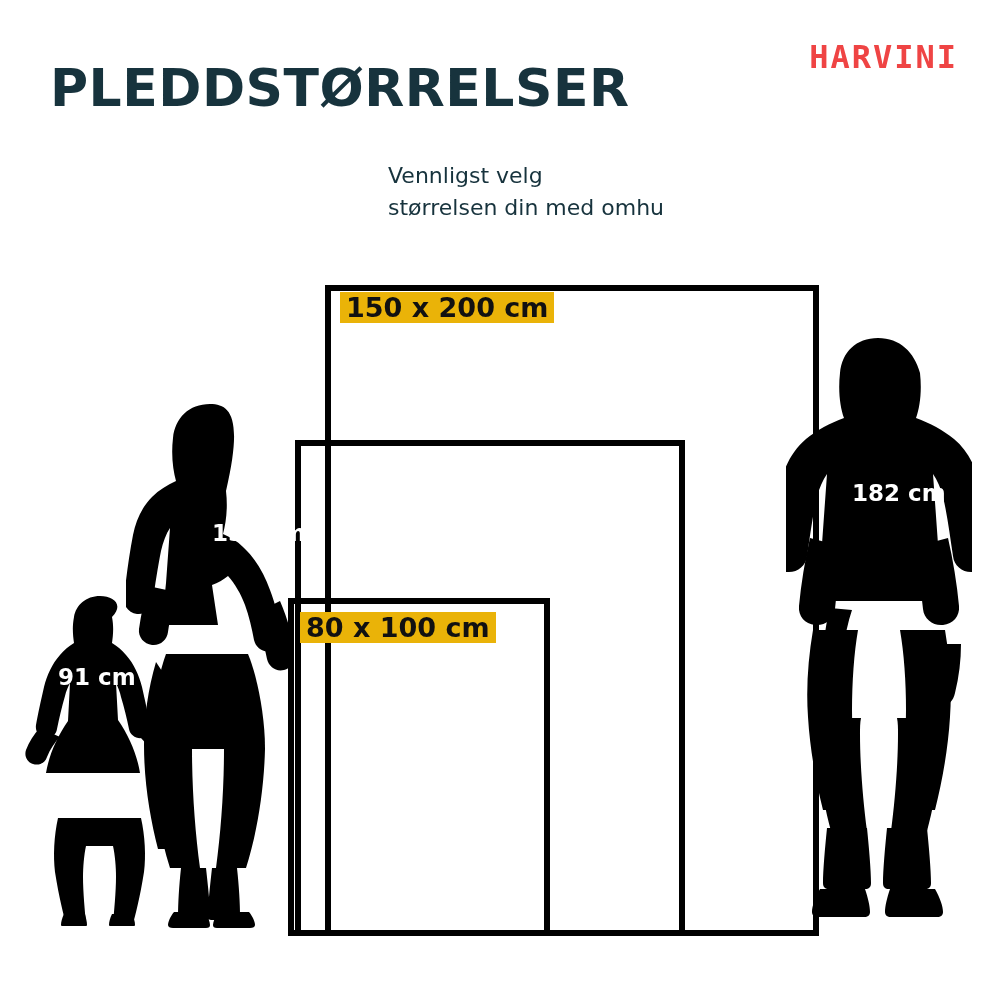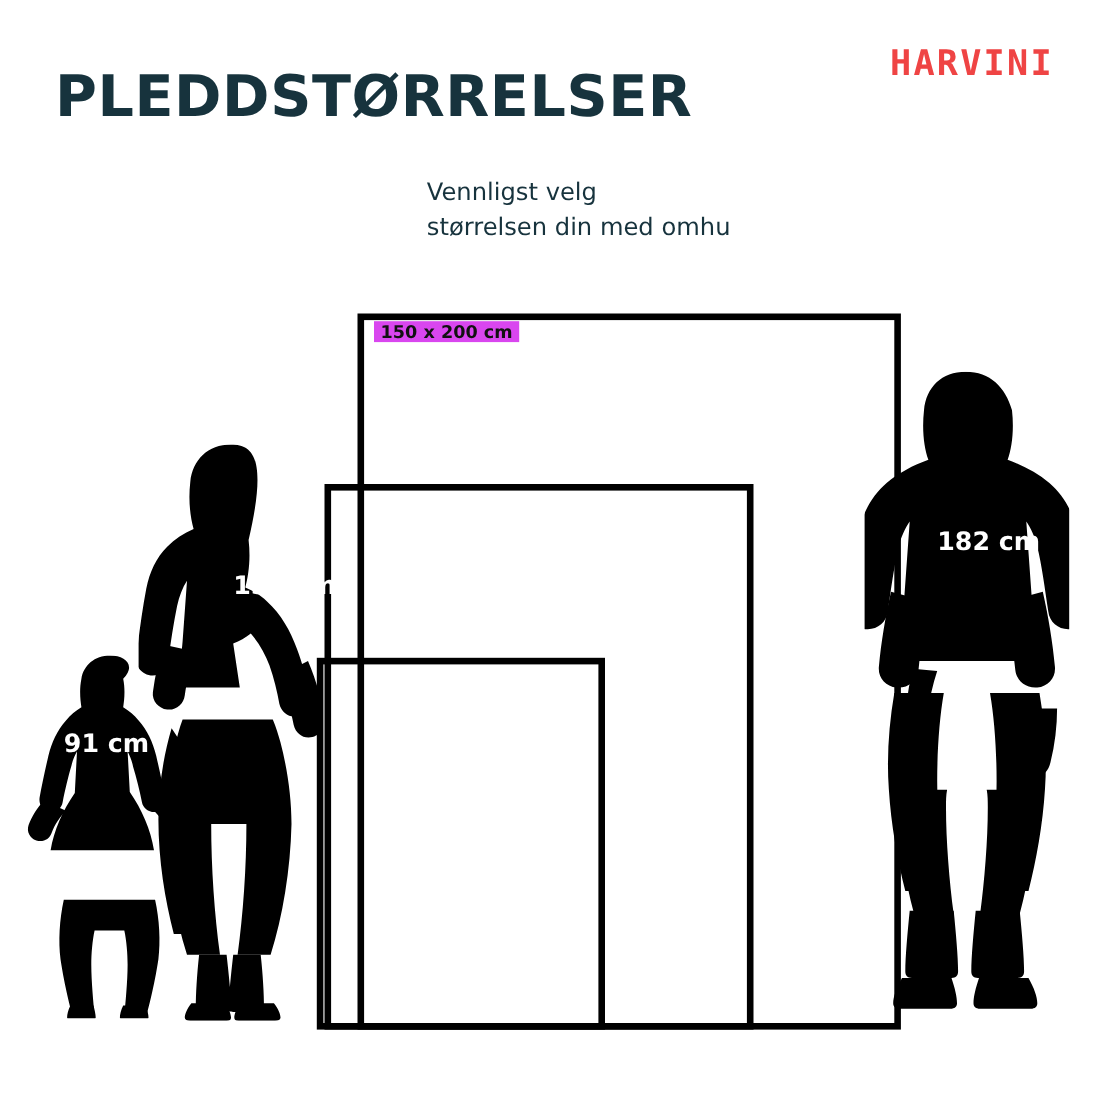--- a/index.html
+++ b/index.html
@@ -61,25 +61,25 @@
 
   
   .rect {
     position: absolute;
     border: 6px solid #000;
     box-sizing: border-box;
     background: transparent;
   }
   .rect-label {
     position: absolute;
-    font-size: 16px;
+    font-size: 27px;
     font-weight: 700;
     color: #111;
     white-space: nowrap;
-    background: #d946ef;
+    background: #eab308;
     padding: 0 6px;
   }
 
   #rect-150x200 { left: 325px; top: 285px; width: 494px; height: 651px; }
   #label-150x200 { left: 340px; top: 292px; }
 
   #rect-120x150 { left: 295px; top: 440px; width: 390px; height: 496px; }
   #label-120x150 { left: 312px; top: 450px; }
 
   #rect-80x100 { left: 288px; top: 598px; width: 262px; height: 338px; }
@@ -153,14 +153,15 @@
       <path fill="#000000" d="M30 380c0 40 6 80 15 113h36c-4-30-7-67-7-97 0-6 0-11 1-16H30zM156 380h-45c1 5 1 10 1 16 0 30-3 67-7 97h36c9-33 15-73 15-113z"></path>
       <path fill="#000000" d="M41 490c-2 20-4 42-4 55 0 4 2 6 6 6h36c4 0 6-2 6-6 0-13-2-35-4-55H41zM101 490c-2 20-4 42-4 55 0 4 2 6 6 6h36c4 0 6-2 6-6 0-13-2-35-4-55h-40z"></path>
       <path fill="#000000" d="M34 551c-5 9-8 17-8 23 0 3 2 5 6 5h46c4 0 6-2 6-5 0-6-2-14-5-23H34zM104 551c-3 9-5 17-5 23 0 3 2 5 6 5h46c4 0 6-2 6-5 0-6-3-14-8-23h-45z"></path>
       <path fill="#000000" d="M44 270c-3 11-5 23-6 34 0 8 3 14 8 16 5 2 10-2 11-9 2-13 5-27 9-39l-22-2z"></path>
       <path fill="#000000" d="M156 306c-1 14-4 28-7 42-2 9 0 17 6 19 6 2 12-3 14-12 4-16 6-33 6-49h-19z"></path>
     </svg>
   </div>
   <div class="height-label" id="label-man">182 cm</div>
 
   <div class="rect-label" id="label-150x200">150 x 200 cm</div>
+  <div class="rect-label" id="label-80x100">80 x 100 cm</div>
 
 </div>
 
 </body></html>

